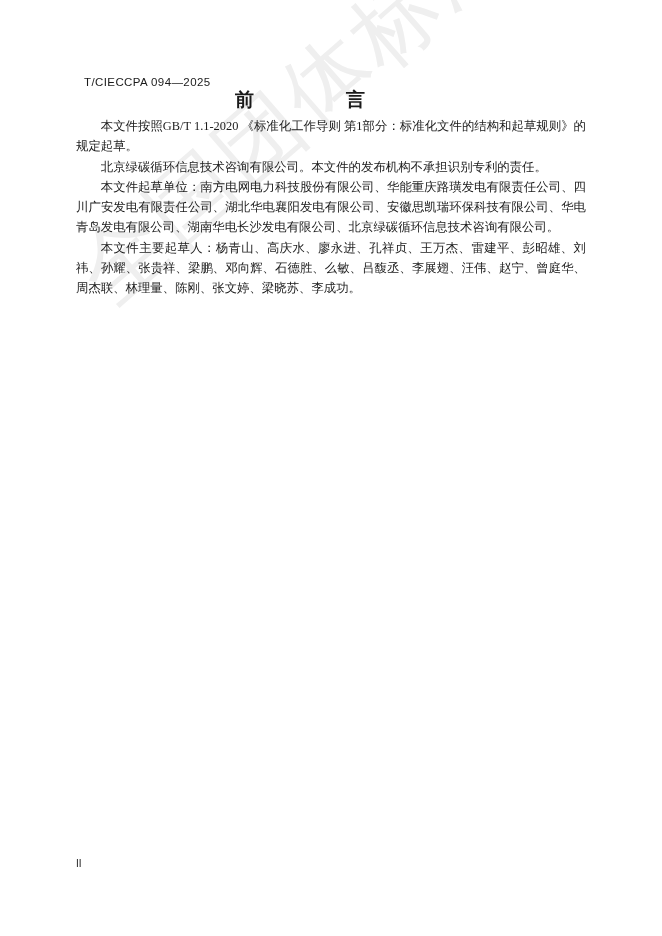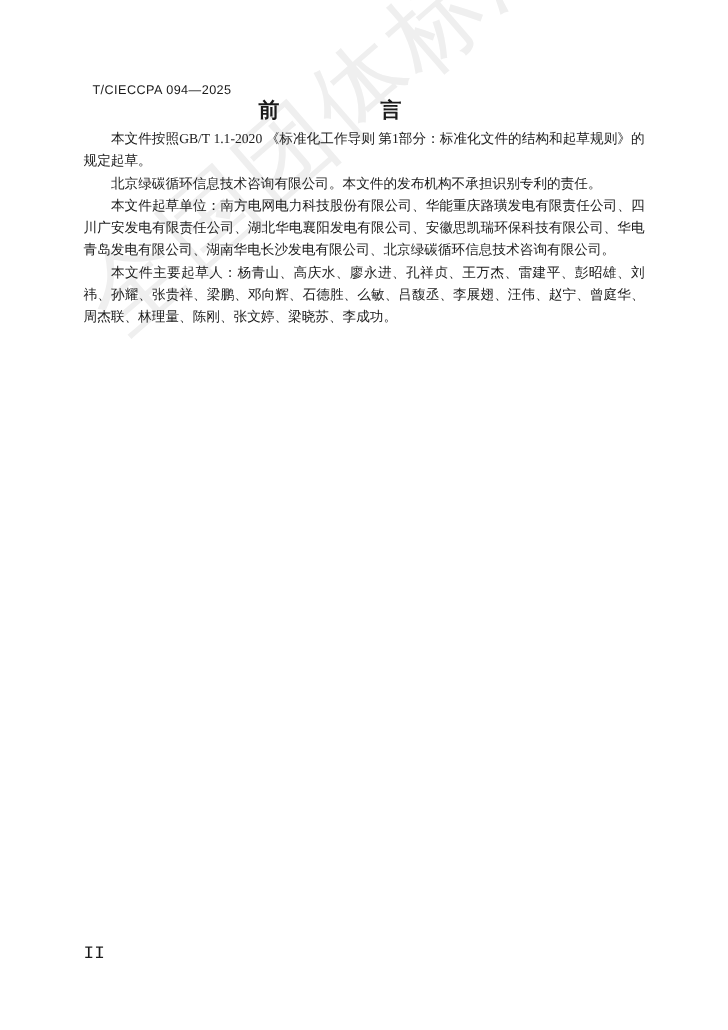--- a/index.html
+++ b/index.html
@@ -90,22 +90,22 @@
     text-align: justify;
     text-justify: inter-ideograph;
     margin: 0 0 0.5px 0;
     text-indent: 2em;
   }
 
   .page-number {
     position: absolute;
     left: 76px;
     top: 858px;
-    font-size: 16px;
-    font-family: Liberation Mono, monospace;
+    font-size: 10px;
+    font-family: Liberation Sans, sans-serif;
   }
 </style>
 </head>
 <body>
 
 <div class="page">
 
   <div class="watermark">
     <div class="watermark-text">全国团体标准信息平台</div>
   </div>

